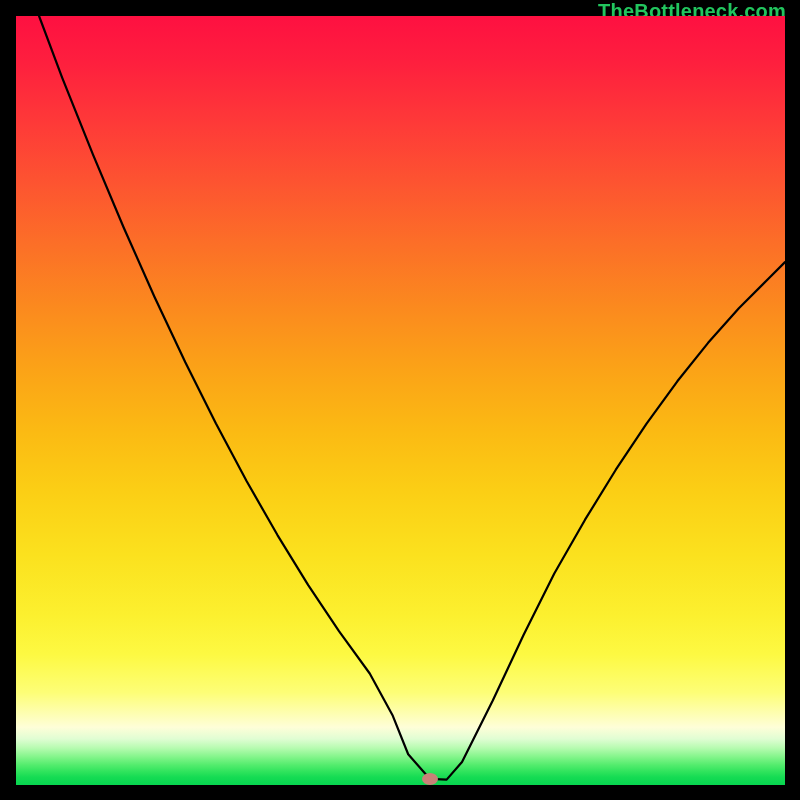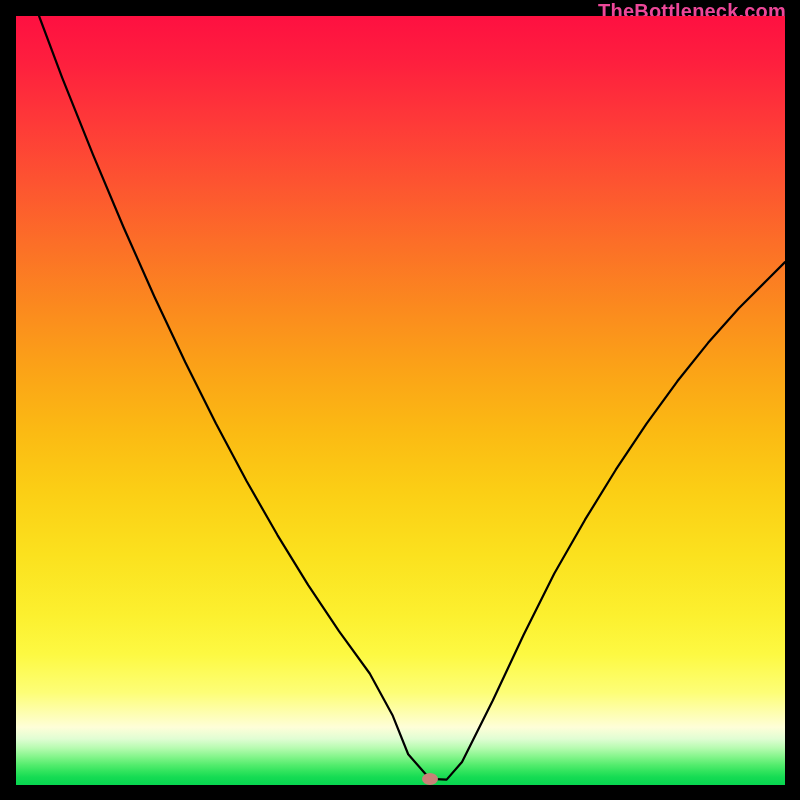--- a/index.html
+++ b/index.html
@@ -62,21 +62,21 @@
     background: #c98178;
     transform: translate(-50%, -50%);
   }
   .watermark {
     position: absolute;
     top: 0px;
     right: 14px;
     font-family: Arial, Helvetica, sans-serif;
     font-size: 20px;
     font-weight: 600;
-    color: #ec4899;
+    color: #22c55e;
     letter-spacing: 0.2px;
   }
 </style>
 </head>
 <body>
 
 <div class="outer">
   <div class="watermark">TheBottleneck.com</div>
   <div class="plot-area">
     <svg class="curve" viewBox="0 0 100 100" preserveAspectRatio="none">

